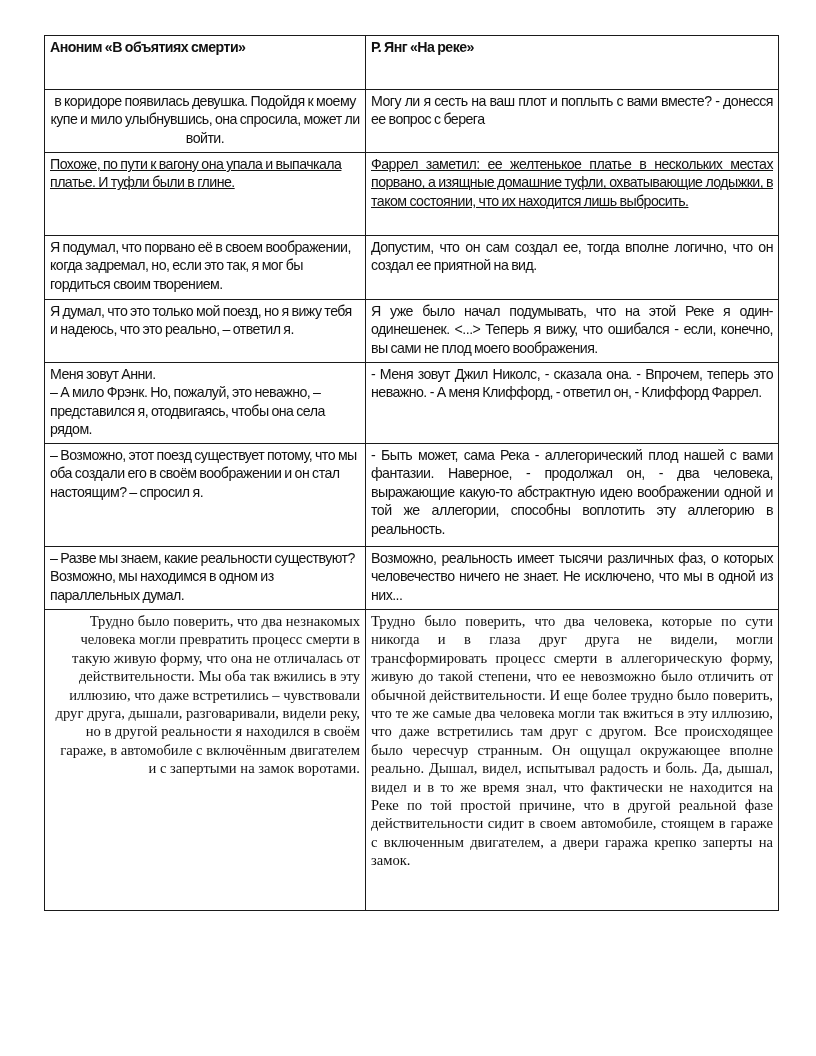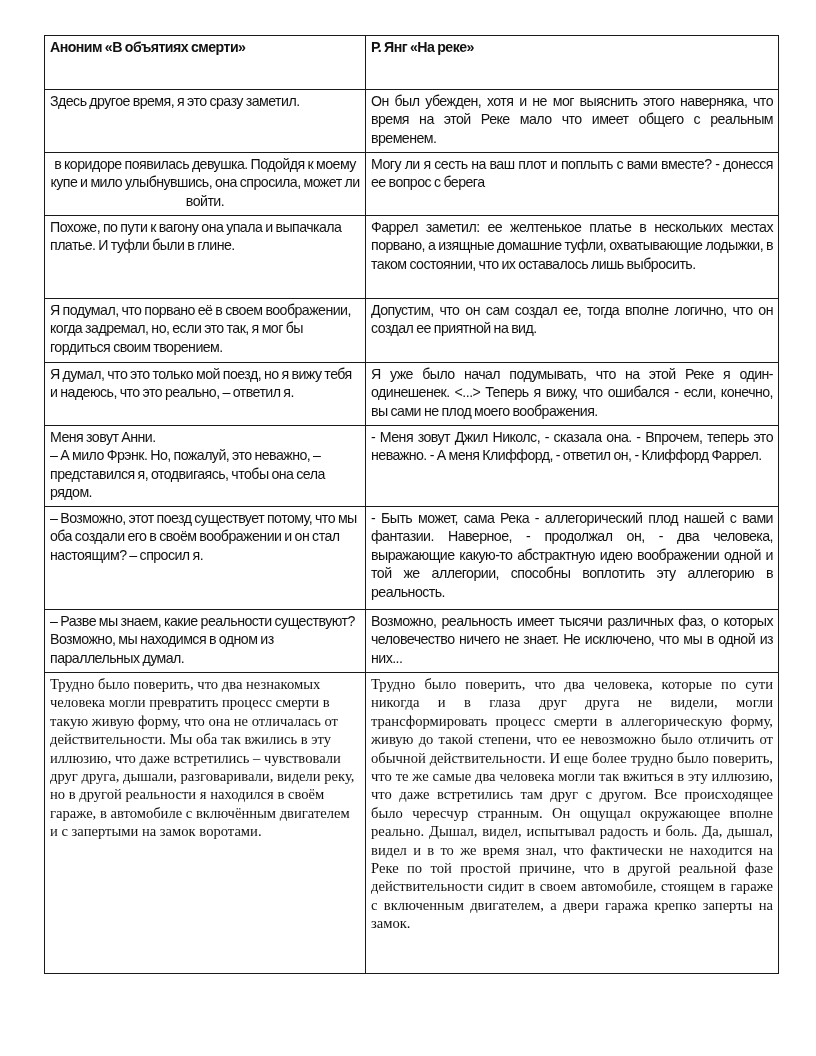--- a/index.html
+++ b/index.html
@@ -46,71 +46,64 @@
     }
     .c-sans {
       font-family: "Liberation Sans Narrow", "Liberation Sans", sans-serif;
       letter-spacing: -0.55px;
       word-spacing: -0.5px;
     }
     .c-serif {
       font-family: "Liberation Serif", serif;
       font-size: 14.6px !important;
       line-height: 18.4px !important;
+      text-align: right;
     }
     .cell-text {
       white-space: pre-line;
       display: block;
     }
     .r1 td { height: 56px; }
     .r2 td { height: 56px; text-align: center; }
     .r3 td { height: 39px; }
-    .r4 td { height: 76px; }
+    .r4 td { height: 76px; text-decoration: underline; }
     .r5 td { height: 57px; }
     .r6 td { height: 56px; }
     .r7 td { height: 74px; }
     .r8 td { height: 96px; }
     .r9 td { height: 56px; }
     .r10 td { height: 294px; }
   </style>
 </head>
 <body>
 
 <table class="compare">
   <tbody>
       <tr class="hdr">
     <td class="left c-sans">
           <span class="cell-text">Аноним «В объятиях смерти»</span>
         </td>
     <td class="right c-sans">
           <span class="cell-text">Р. Янг «На реке»</span>
         </td>
   </tr>
-  <tr class="r1">
-    <td class="left c-sans">
-          <span class="cell-text">Здесь другое время, я это сразу заметил.</span>
-        </td>
-    <td class="right c-sans">
-          <span class="cell-text">Он был убежден, хотя и не мог выяснить этого наверняка, что время на этой Реке мало что имеет общего с реальным временем.</span>
-        </td>
-  </tr>
   <tr class="r2">
     <td class="left c-sans">
           <span class="cell-text">в коридоре появилась девушка. Подойдя к моему купе и мило улыбнувшись, она спросила, может ли войти.</span>
         </td>
     <td class="right c-sans">
           <span class="cell-text"> Могу ли я сесть на ваш плот и поплыть с вами вместе? - донесся ее вопрос с берега</span>
         </td>
   </tr>
   <tr class="r4">
     <td class="left c-sans">
           <span class="cell-text">Похоже, по пути к вагону она упала и выпачкала платье. И туфли были в глине.</span>
         </td>
     <td class="right c-sans">
-          <span class="cell-text">Фаррел заметил: ее желтенькое платье в нескольких местах порвано, а изящные домашние туфли, охватывающие лодыжки, в таком состоянии, что их оставалось лишь выбросить.</span>
+          <span class="cell-text">Фаррел заметил: ее желтенькое платье в нескольких местах порвано, а изящные домашние туфли, охватывающие лодыжки, в таком состоянии, что их находится лишь выбросить.</span>
         </td>
   </tr>
   <tr class="r5">
     <td class="left c-sans">
           <span class="cell-text">Я подумал, что порвано её в своем воображении, когда задремал, но, если это так, я мог бы гордиться своим творением.</span>
         </td>
     <td class="right c-sans">
           <span class="cell-text"> Допустим, что он сам создал ее, тогда вполне логично, что он создал ее приятной на вид.</span>
         </td>
   </tr>

